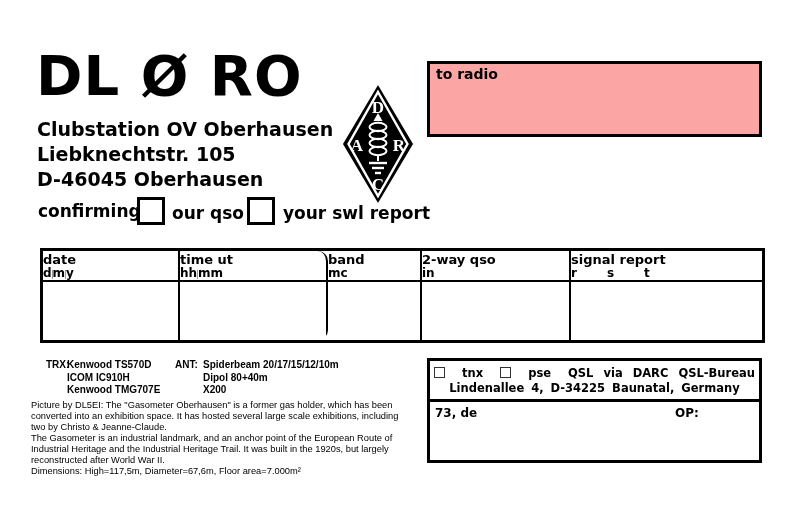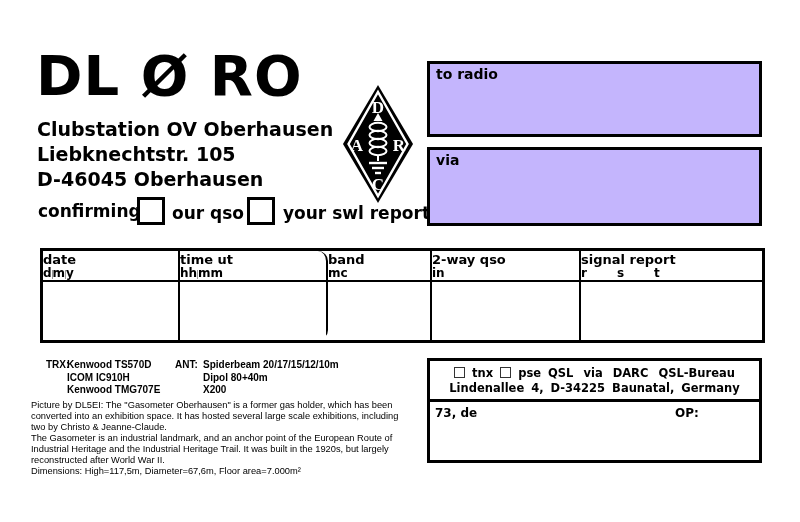--- a/index.html
+++ b/index.html
@@ -16,52 +16,52 @@
 
   
   .conf-label { position:absolute; left:38px; top:201px; font-size:17px; }
   .conf-qso   { position:absolute; left:172px; top:203px; font-size:17px; }
   .conf-swl   { position:absolute; left:283px; top:203px; font-size:17px; }
   .checkbox-lg { position:absolute; width:28px; height:28px; border:3px solid #000; background:#fff; }
   .cb1 { left:137px; top:197px; }
   .cb2 { left:247px; top:197px; }
 
   
-  .field-box { position:absolute; left:427px; width:335px; border:3px solid #000; background:#c4b5fd; }
+  .field-box { position:absolute; left:427px; width:335px; border:3px solid #000; background:#fca5a5; }
   .box-toradio { top:61px;  height:76px; }
   .box-via     { top:147px; height:79px; }
   .field-label { font-size:14px; padding:2px 6px; display:inline-block; }
 
   
   .darc-logo { position:absolute; left:342px; top:84px; width:72px; height:120px; }
 
   
   .log-table { position:absolute; left:40px; top:248px; width:725px; height:95px; border:3px solid #000; display:flex; }
   .log-col { border-right:2px solid #000; display:flex; flex-direction:column; }
   .log-col:last-child { border-right:none; flex:1; }
-  .c-date { width:137px; } .c-time { width:148px;border-radius:10px; } .c-band { width:104px; } .c-qso { width:149px; }
+  .c-date { width:137px; } .c-time { width:148px;border-radius:10px; } .c-band { width:94px; } .c-qso { width:149px; }
   .col-head { height:31px; border-bottom:2px solid #000; display:flex; flex-direction:column; align-items:flex-start; }
   .col-title { text-align:center; font-size:13px; line-height:15px; margin-top:1px; }
   .sub-row { display:flex; justify-content:space-around; align-items:flex-end; font-size:12px; line-height:13px; flex:1; padding-bottom:1px; }
   .sub-row.tight { justify-content:center; gap:30px; }
   .sub-tick { width:1px; height:9px; background:#999; align-self:flex-end; margin-bottom:1px; }
   .log-cell { flex:1; background:#fff; }
 
   
   .equip { position:absolute; top:359px; font-size:10px; line-height:12.5px; font-weight:bold; }
   .e-trx-label { left:46px; }  .e-trx-items { left:67px; }
   .e-ant-label { left:175px; } .e-ant-items { left:203px; }
 
   
   .descr { position:absolute; left:31px; top:400px; font-size:9.3px; line-height:11px; width:392px; }
 
   
   .qsl-box { position:absolute; left:427px; top:358px; width:335px; height:105px; border:3px solid #000; background:#fff; display:flex; flex-direction:column; }
   .qsl-top { height:41px; border-bottom:3px solid #000; display:flex; flex-direction:column; justify-content:center; align-items:center; gap:1px; }
-  .qsl-line1 { display:flex; align-items:center; gap:7px; font-size:11.5px; }
+  .qsl-line1 { display:flex; align-items:center; gap:17px; font-size:11.5px; }
   .qsl-line1 .ws { word-spacing:6px; }
   .qsl-line2 { font-size:11.5px; word-spacing:3px; }
   .checkbox-sm { width:11px; height:11px; border:1.5px solid #333; background:#fff; display:inline-block; }
   .qsl-bottom { position:relative; flex:1;padding-left:44px; }
   .qsl-73 { position:absolute; left:5px; top:4px; font-size:12px; }
   .qsl-op { position:absolute; left:245px; top:4px; font-size:12px; }
 </style>
 </head>
 <body>
 
@@ -97,23 +97,20 @@
 
   <div class="conf-label rounded">confirming</div>
   <div class="checkbox-lg cb1"></div>
   <div class="conf-qso rounded">our qso</div>
   <div class="checkbox-lg cb2"></div>
   <div class="conf-swl rounded">your swl report</div>
 
   <div class="field-box box-toradio">
     <span class="field-label rounded">to radio</span>
   </div>
-  <div class="field-box box-via">
-    <span class="field-label rounded">via</span>
-  </div>
 
   <div class="log-table">
     <div class="log-col c-date">
       <div class="col-head">
         <div class="col-title rounded">date</div>
         <div class="sub-row rounded">
           <span>d</span>
             <span class="sub-tick"></span>
           <span>m</span>
             <span class="sub-tick"></span>

